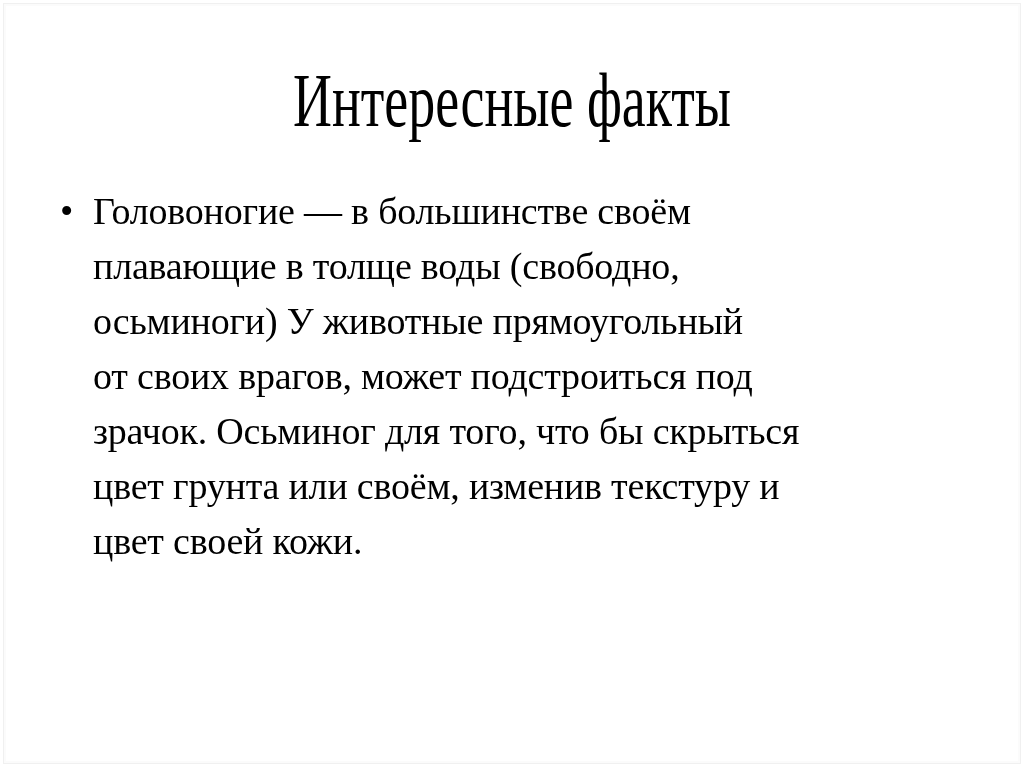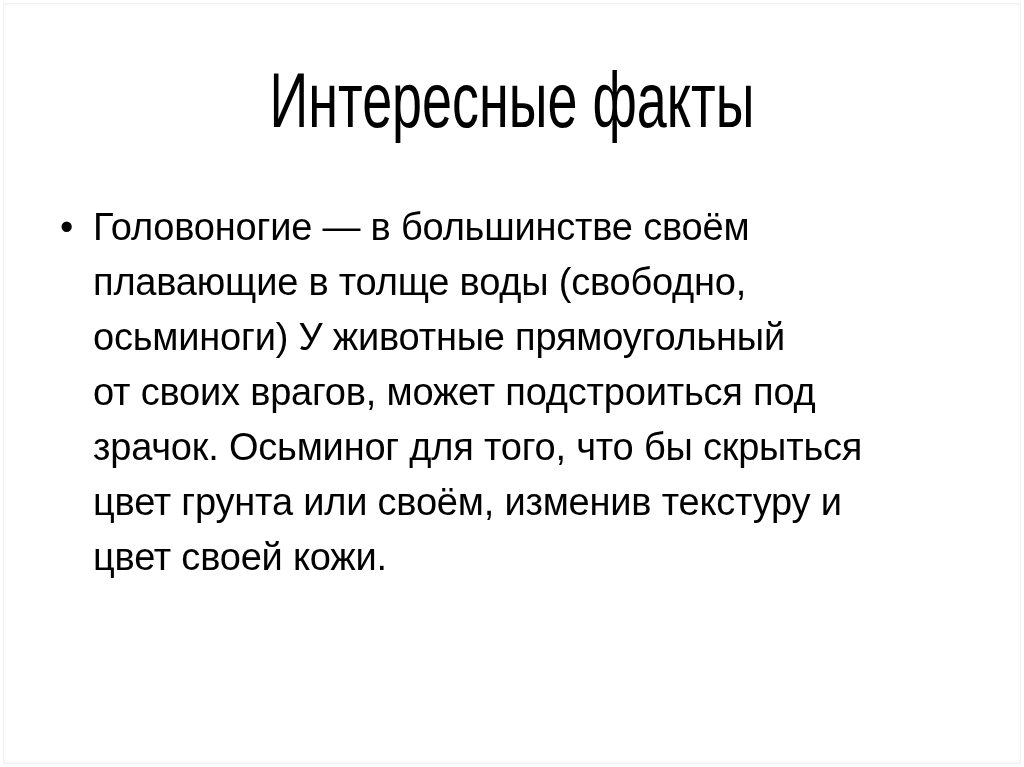--- a/index.html
+++ b/index.html
@@ -5,21 +5,21 @@
   html, body {
     margin: 0;
     padding: 0;
     background: #ffffff;
   }
   .slide {
     position: relative;
     width: 1024px;
     height: 767px;
     background: var(--color-background, #ffffff);
-    font-family: Liberation Sans, sans-serif;
+    font-family: Liberation Serif, serif;
     overflow: hidden;
     border-radius: 8px;
   }
   .frame {
     position: absolute;
     inset: 3px;
     border: 1px solid var(--color-border, #f0f0f0);
     box-shadow: 0 0 0 2px #fbfbfb inset;
     pointer-events: none;
   }
@@ -54,21 +54,20 @@
   .bullet-marker {
     position: absolute;
     left: 0;
     top: 0;
     width: 33px;
     line-height: 55px;
     font-size: 38px;
   }
   .bullet-text {
     margin-left: 33px;
-    margin-top: 16px;
   }
   .text-line {
     display: block;
     white-space: nowrap;
     letter-spacing: -0.2px;
   }
 </style>
 </head>
 <body>
 

